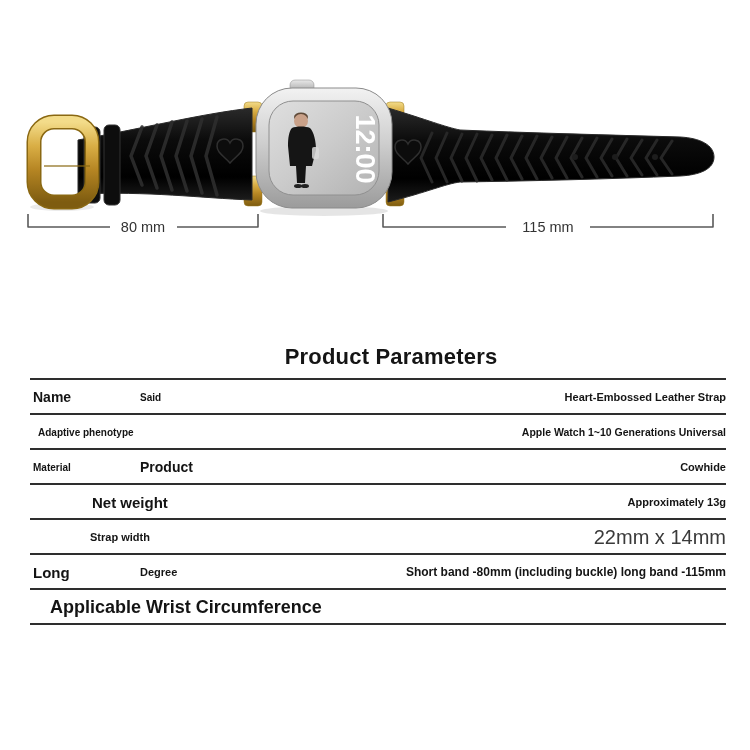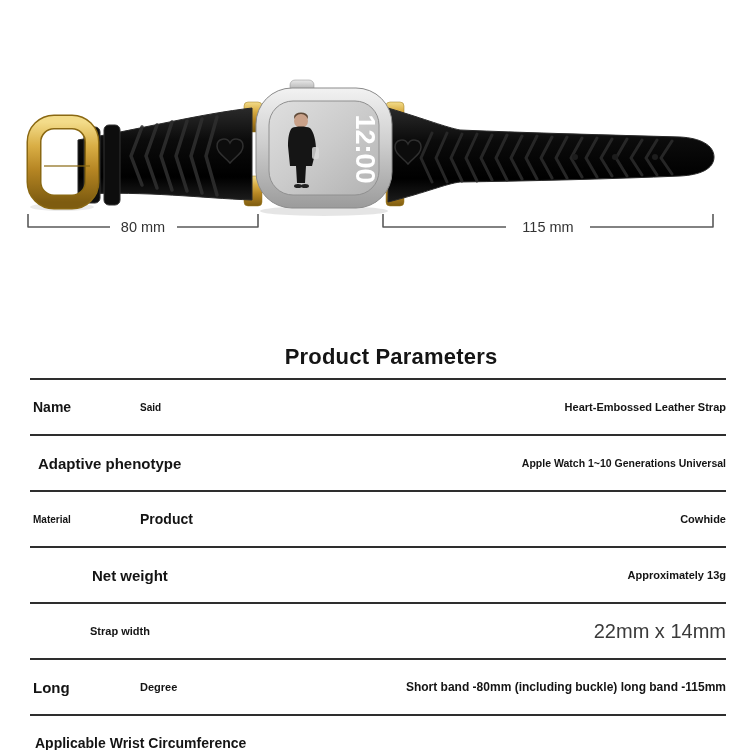--- a/index.html
+++ b/index.html
@@ -9,32 +9,32 @@
   }
   .photo-wrap{position:absolute;left:0;top:0;width:750px;height:260px;}
   .page-title{
     position:absolute;left:0;top:328px;width:750px;margin:16px;
     text-align:center;font-size:22px;font-weight:700;color:#151515;letter-spacing:.2px;
   }
   .param-table{
     position:absolute;left:30px;right:24px;top:378px;
     border-top:2px solid #2e2e2e;
   }
-  .p-row{position:relative;height:56px;border-bottom:2px solid #2e2e2e;box-sizing:border-box;}
+  .p-row{position:relative;height:35px;border-bottom:2px solid #2e2e2e;box-sizing:border-box;}
   .l1,.l2{position:absolute;top:50%;transform:translateY(-50%);font-weight:700;color:#141414;white-space:nowrap;}
   .val{position:absolute;right:0;top:50%;transform:translateY(-50%);white-space:nowrap;color:#141414;text-align:right;}
   .l1{left:3px;}
   .l2{left:110px;}
   .r1 .l1{font-size:14px}      .r1 .l2{font-size:10px}  .r1 .val{font-size:11px;font-weight:700}
-  .r2 .l1{font-size:15px;left:8px}                      .r2 .val{font-size:10.5px;font-weight:700}
+  .r2 .l1{font-size:10px;left:8px}                      .r2 .val{font-size:10.5px;font-weight:700}
   .r3 .l1{font-size:10px}      .r3 .l2{font-size:14px}  .r3 .val{font-size:11px;font-weight:700}
   .r4 .l1{font-size:15px;left:62px}                     .r4 .val{font-size:11px;font-weight:700}
   .r5 .l1{font-size:11px;left:60px}                     .r5 .val{font-size:20px;font-weight:400;color:#3a3a3a}
   .r6 .l1{font-size:15px}      .r6 .l2{font-size:11px}  .r6 .val{font-size:12px;font-weight:700}
-  .r7 .l1{font-size:14px;left:5px}                      .r7 .val{font-size:20px;font-weight:400;color:#3a3a3a}
+  .r7 .l1{font-size:18px;left:20px}                      .r7 .val{font-size:20px;font-weight:400;color:#3a3a3a}
 </style>
 </head>
 <body>
 
 <div class="photo-wrap">
 <svg width="750" height="260" viewBox="0 0 750 260" xmlns="http://www.w3.org/2000/svg">
   <defs>
     <linearGradient id="goldGrad" x1="0" y1="0" x2="0" y2="1">
       <stop offset="0" stop-color="#f3dc8a"></stop>
           <stop offset="0.3" stop-color="#d9ae45"></stop>

